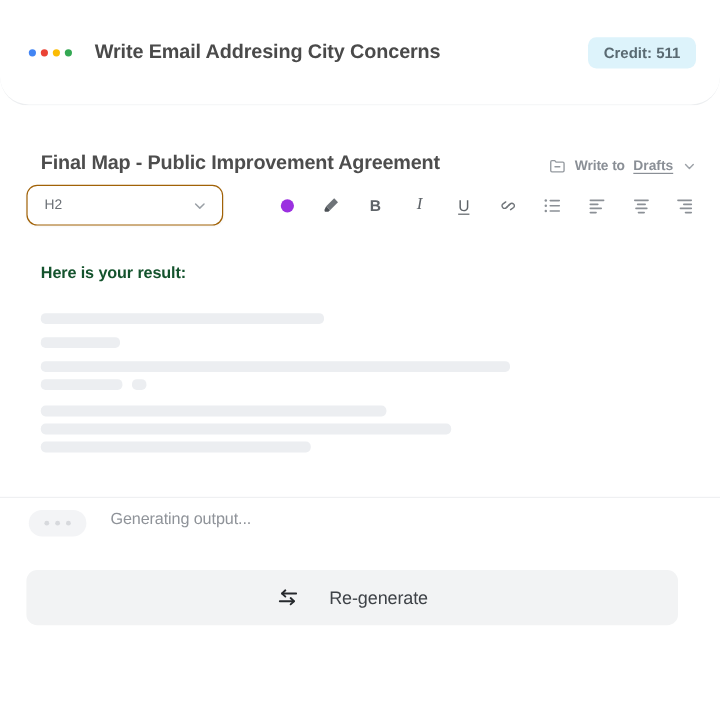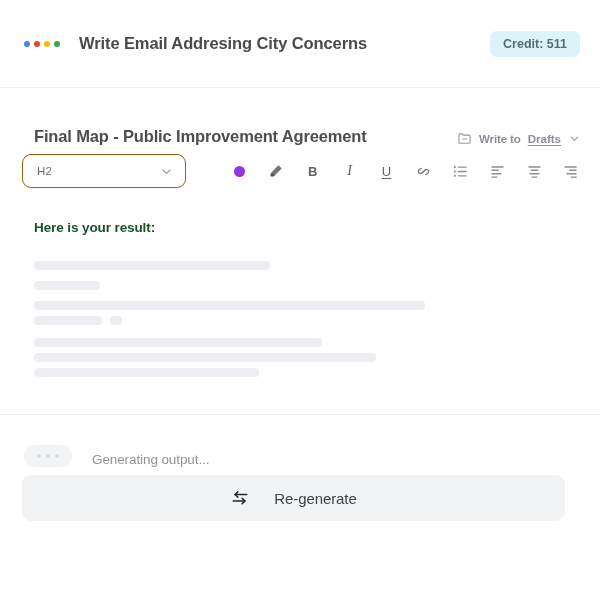--- a/index.html
+++ b/index.html
@@ -24,20 +24,21 @@
   .topbar {
     position: absolute;
     left: 0; top: 0;
     width: 600px;
     height: 88px;
     display: flex;
     align-items: center;
     padding: 0 20px 0 24px;
     border-bottom: 1px solid #eceef0;
     background: #fff;
+    border-radius: 24px;
   }
 
   .dots-logo {
     display: flex;
     align-items: center;
     gap: 4px;
     margin-right: 19px;
     filter: blur(0.4px);
   }
   .dots-logo i {
@@ -218,21 +219,21 @@
     background: #eff0f2;
   }
 
   
   .status-row {
     position: absolute;
     left: 0; top: 425px;
     width: 600px;
     height: 42px;
     display: flex;
-    align-items: flex-end;
+    align-items: flex-start;
     padding-left: 24px;
   }
 
   .typing-pill {
     width: 48px;
     height: 22px;
     border-radius: 11px;
     background: #f3f4f6;
     display: flex;
     align-items: center;

